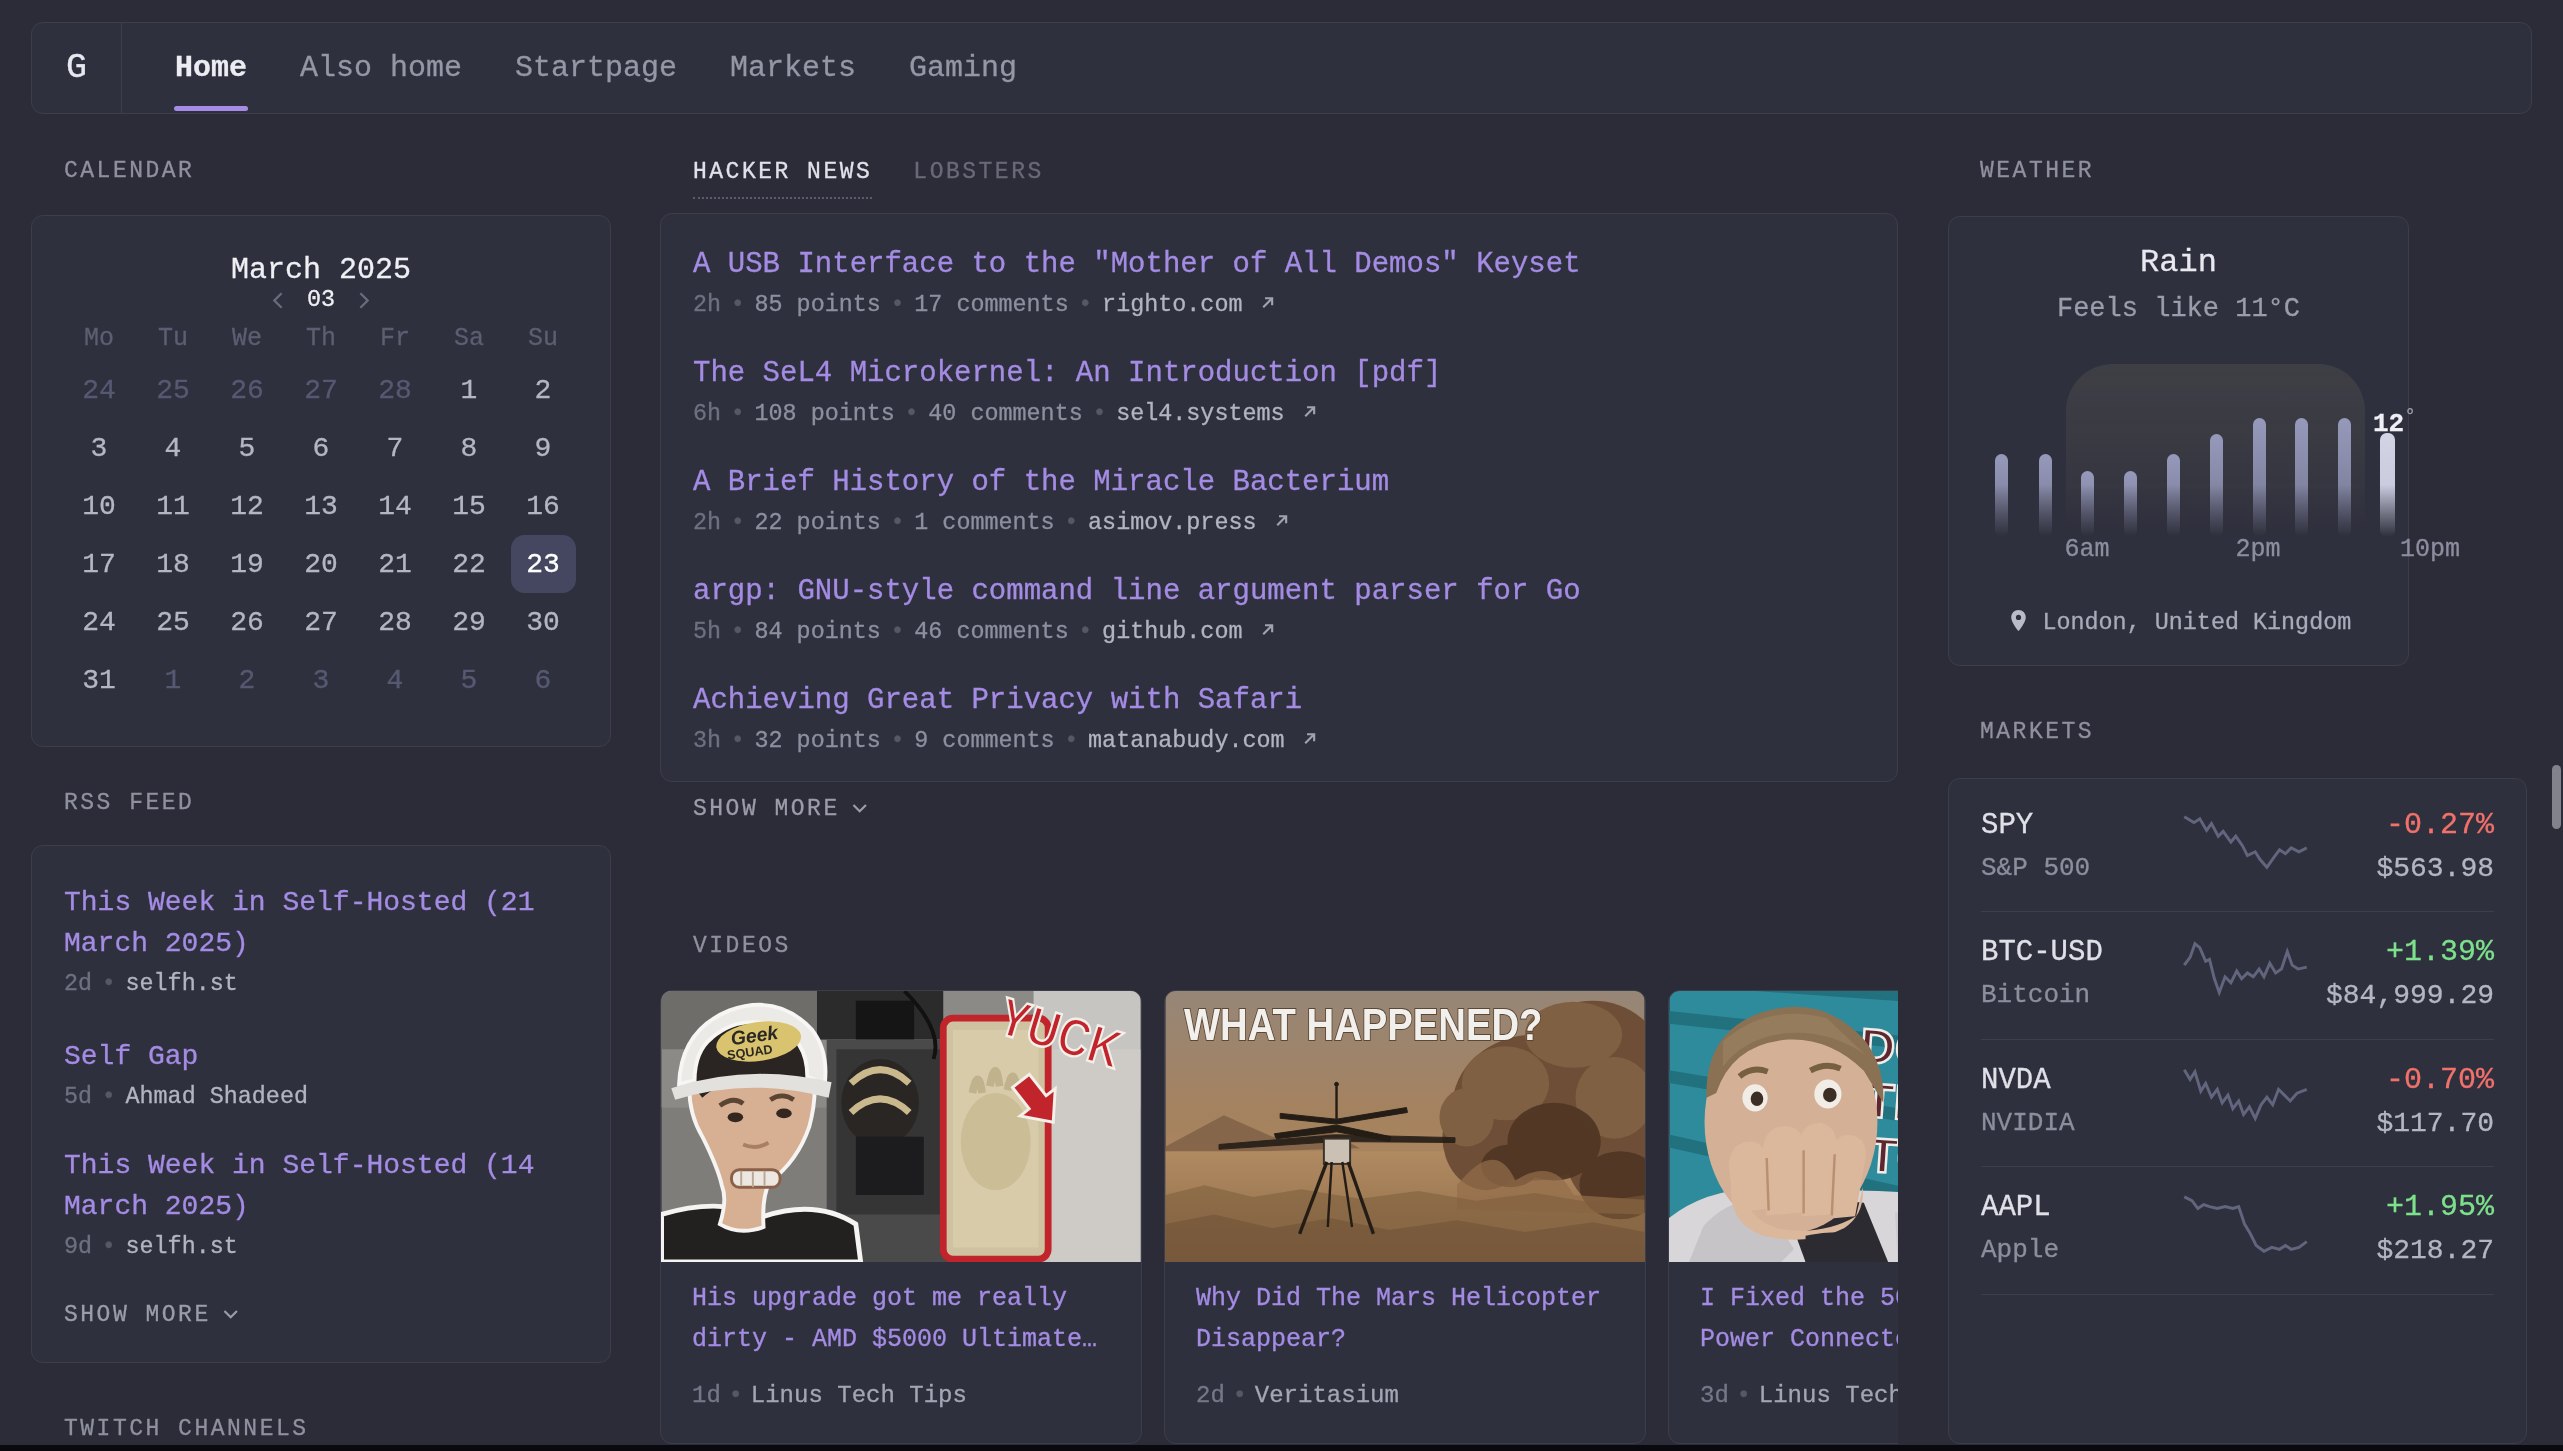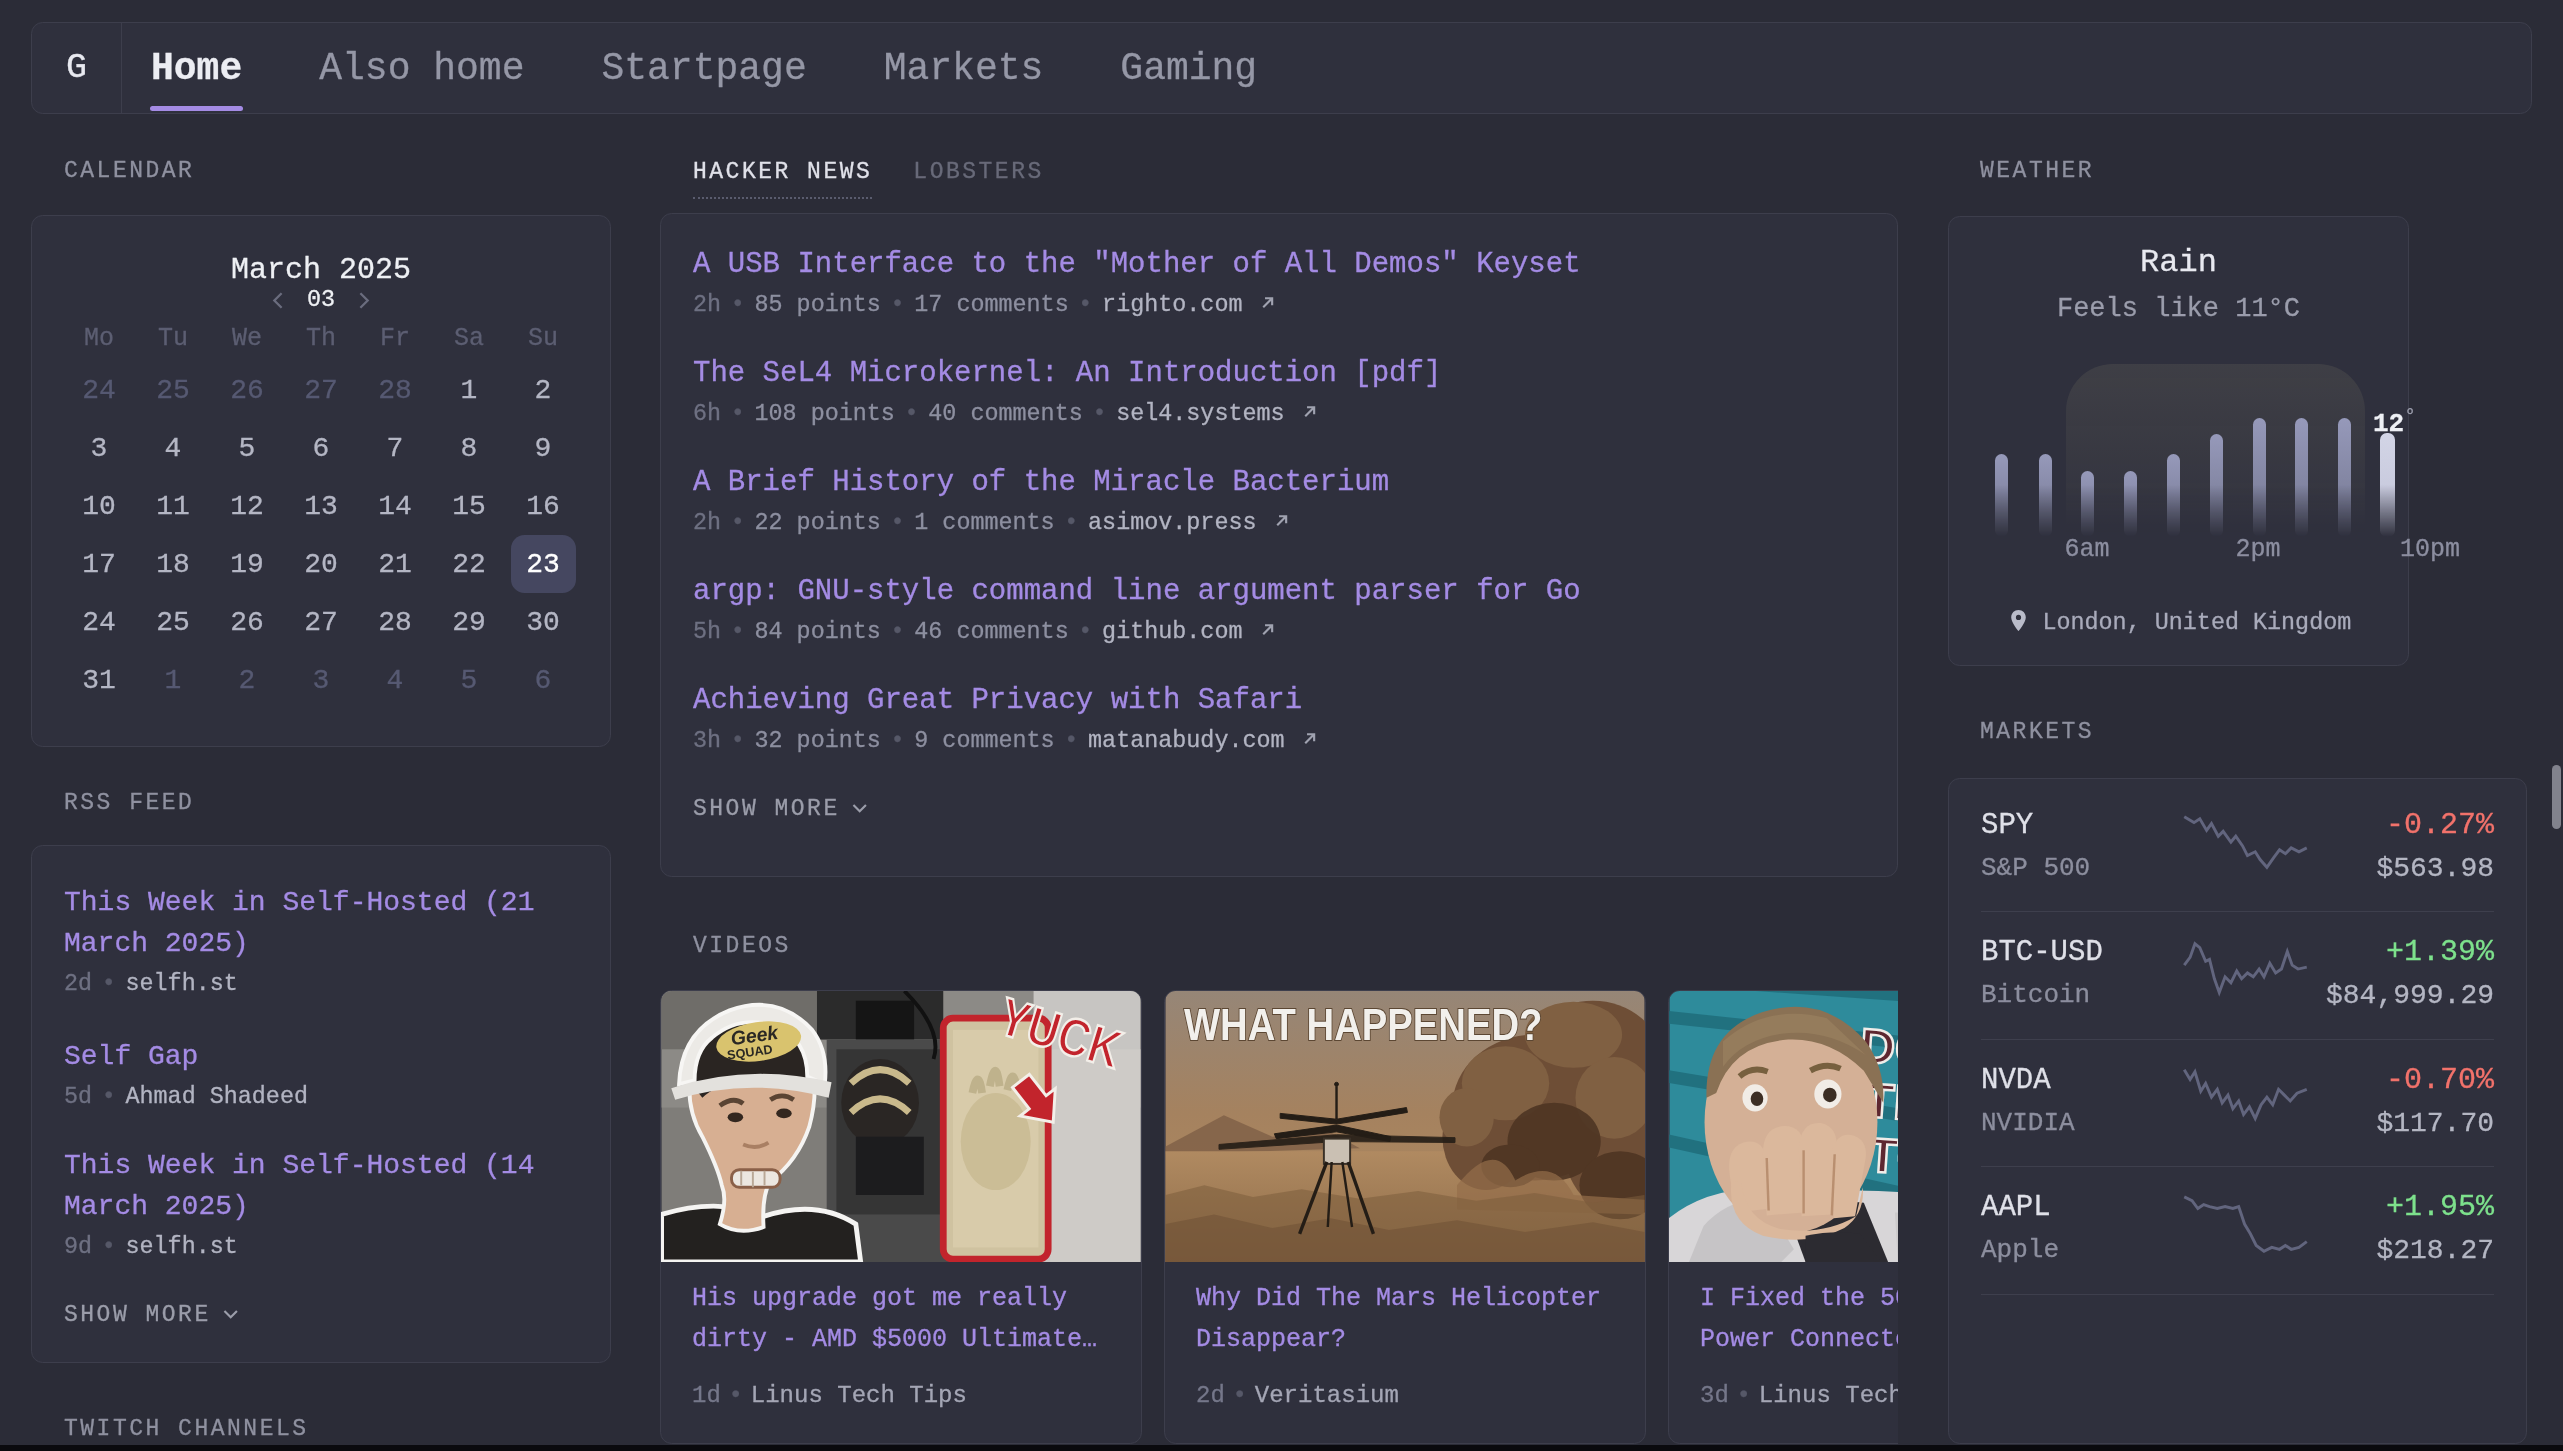--- a/index.html
+++ b/index.html
@@ -4,21 +4,21 @@
 <style>
 * { margin:0; padding:0; box-sizing:border-box; }
 html,body { width:2563px; height:1452px; overflow:hidden; }
 body { background:#2b2c37; font-family:"Liberation Mono", monospace; color:#b4b6c4; -webkit-text-stroke:0.3px; }
 .abs { position:absolute; }
 .label { font-size:23px; letter-spacing:2.5px; color:#8f91a0; }
 .card { position:absolute; background:#2f303d; border:1px solid #3d3e4c; border-radius:11.7px; }
 
 .nav { position:absolute; left:31px; top:22.4px; width:2501px; height:92px; background:#2f303d; border:1px solid #3d3e4c; border-radius:11.7px; display:flex; align-items:stretch; }
 .nav .logo { width:90px; border-right:1px solid #3d3e4c; display:flex; align-items:center; justify-content:center; font-size:35px; color:#e8e9f0; }
-.nav .tabs { display:flex; align-items:center; gap:77px; margin-left:29px; font-size:38px; color:#9597a6; }
+.nav .tabs { display:flex; align-items:center; gap:53px; margin-left:53px; font-size:30px; color:#9597a6; }
 .nav .tab { position:relative; height:100%; display:flex; align-items:center; }
 .nav .tab.active { color:#ecedf3; font-weight:bold; }
 .nav .tab.active:after { content:""; position:absolute; left:-1px; right:-1px; bottom:2.9px; height:4.9px; background:#a48be4; border-radius:2.9px; }
 
 .cal-head { display:flex; justify-content:space-between; align-items:center; margin:37px 32px 0 32px; height:41px;flex-direction:column; }
 .cal-title { font-size:30px; color:#eef0f4; }
 .cal-nav { display:flex; align-items:center; color:#6a6c7e; }
 .cal-nav .mon { color:#eef0f4; font-size:23.4px; margin:0 15.6px; }
 .cal-grid { display:grid; grid-template-columns:repeat(7, 74px); justify-content:center; margin-top:0; }
 .cal-grid > div { height:58px; display:flex; align-items:center; justify-content:center; font-size:28px; }
@@ -170,21 +170,21 @@
         <path d="M5 9 L12 16 L19 9"></path>
       </svg></div>
 </div>
 
 <div class="abs label" style="left:64px; top:1416px;">TWITCH CHANNELS</div>
 
 <div class="feedtabs">
   <div class="t1">HACKER NEWS</div>
   <div class="t2">LOBSTERS</div>
 </div>
-<div class="card" style="left:660px; top:213px; width:1238px; height:664px; padding:30px 32px 26px 32px;">
+<div class="card" style="left:660px; top:213px; width:1238px; height:569px; padding:30px 32px 26px 32px;">
   <div class="hn-item">
     <span class="link hn-title">A USB Interface to the "Mother of All Demos" Keyset</span>
     <div class="meta hn-meta"><span class="time">2h</span><span class="dot">•</span>85 points<span class="dot">•</span>17 comments<span class="dot">•</span><span class="src">righto.com</span> <svg width="21.4" height="21.4" viewBox="0 0 24 24" fill="none" stroke="#a0a2b0" stroke-width="2.4" style="vertical-align:-1.9px;">
           <path d="M7 17 L17 7 M9 7 H17 V15"></path>
         </svg></div>
   </div>
   <div class="hn-item">
     <span class="link hn-title">The SeL4 Microkernel: An Introduction [pdf]</span>
     <div class="meta hn-meta"><span class="time">6h</span><span class="dot">•</span>108 points<span class="dot">•</span>40 comments<span class="dot">•</span><span class="src">sel4.systems</span> <svg width="21.4" height="21.4" viewBox="0 0 24 24" fill="none" stroke="#a0a2b0" stroke-width="2.4" style="vertical-align:-1.9px;">
           <path d="M7 17 L17 7 M9 7 H17 V15"></path>

